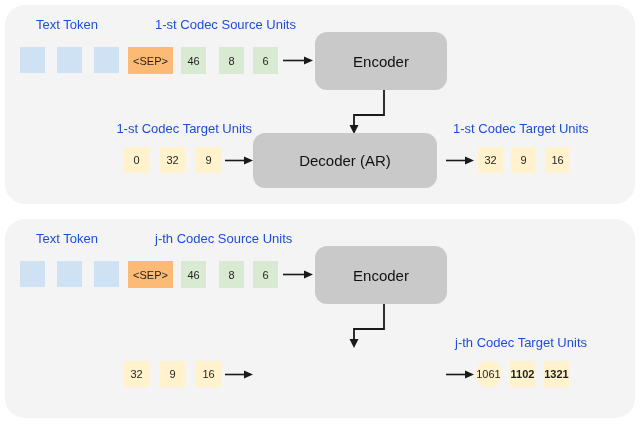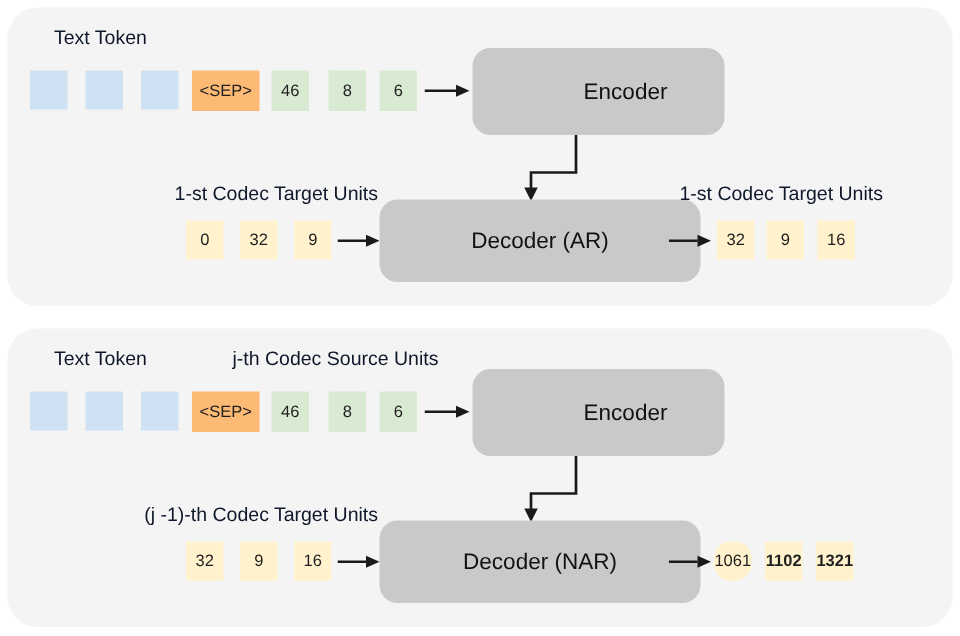--- a/index.html
+++ b/index.html
@@ -1,38 +1,39 @@
 <!DOCTYPE html>
 <html><head>
 <meta charset="utf-8">
 <style>
   html,body{margin:0;padding:0;background:#ffffff;width:640px;height:424px;overflow:hidden;
     font-family:"Liberation Sans",sans-serif;-webkit-font-smoothing:antialiased;}
   .stage{position:relative;width:640px;height:424px;}
   .panel{position:absolute;left:5px;width:630px;height:199px;background:#f4f4f4;border-radius:20px;}
-  .lbl{position:absolute;font-size:13px;color:#0f172a;white-space:nowrap;}
+  .lbl{position:absolute;font-size:13px;color:#1d4ed8;white-space:nowrap;}
   .tok{position:absolute;width:25px;height:26px;display:flex;align-items:center;justify-content:center;
     font-size:11px;color:#1f1f1f;white-space:nowrap;}
   .tok.blue{background:#cfe2f3;}
   .tok.sep{background:#fdba74;width:45px;height:27px;}
   .tok.green{background:#d9ead3;height:27px;}
   .tok.yellow{background:#fff2cc;}
   .box{position:absolute;background:#c9c9c9;border-radius:12px;display:flex;align-items:center;
     justify-content:center;font-size:15px;color:#111111;}
-  .box.encoder{left:310px;top:27px;width:132px;height:58px;padding-left:36px;}
-  .box.decoder{left:248px;top:128px;width:214px;height:55px;}
+  .box.encoder{left:310px;top:27px;width:132px;height:58px;}
+  .box.decoder{left:248px;top:128px;width:184px;height:55px;}
   .arrow{position:absolute;}
 </style>
 </head>
 <body>
 
 <div class="stage">
 
   <div class="panel" style="top:5px;">
     <div class="lbl" style="left:31px;top:12px;">Text Token</div>
+    <div class="lbl" style="left:150px;top:12px;">1-st Codec Source Units</div>
 
     <div class="tok blue" style="left:15px;top:42px;"></div>
     <div class="tok blue" style="left:52px;top:42px;"></div>
     <div class="tok blue" style="left:89px;top:42px;"></div>
     <div class="tok sep" style="left:123px;top:42px;">&lt;SEP&gt;</div>
     <div class="tok green" style="left:176px;top:42px;">46</div>
     <div class="tok green" style="left:214px;top:42px;">8</div>
     <div class="tok green" style="left:248px;top:42px;">6</div>
 
     <svg class="arrow" style="left:278px;top:50px;" width="30" height="11">
@@ -89,37 +90,36 @@
       <polygon points="21,1.5 30,5.5 21,9.5" fill="#1a1a1a"></polygon>
     </svg>
 
     <div class="box encoder">Encoder</div>
 
     <svg class="arrow" style="left:341px;top:85px;" width="44" height="45">
       <polyline points="38,0 38,25 8,25 8,36" fill="none" stroke="#1a1a1a" stroke-width="1.8"></polyline>
       <polygon points="3.5,35 12.5,35 8,44" fill="#1a1a1a"></polygon>
     </svg>
 
-    <div class="lbl" style="left:75px;top:116px;width:172px;text-align:right;">(j -1)-th Codec Target Units</div>
 
     <div class="tok yellow" style="left:119px;top:142px;">32</div>
     <div class="tok yellow" style="left:155px;top:142px;">9</div>
     <div class="tok yellow" style="left:191px;top:142px;">16</div>
 
     <svg class="arrow" style="left:220px;top:150px;" width="28" height="11">
       <line x1="0" y1="5.5" x2="19" y2="5.5" stroke="#1a1a1a" stroke-width="1.6"></line>
       <polygon points="19,1.5 28,5.5 19,9.5" fill="#1a1a1a"></polygon>
     </svg>
 
-    <div class="box decoder">Decoder (NAR)</div>
 
     <svg class="arrow" style="left:441px;top:150px;" width="28" height="11">
       <line x1="0" y1="5.5" x2="19" y2="5.5" stroke="#1a1a1a" stroke-width="1.6"></line>
       <polygon points="19,1.5 28,5.5 19,9.5" fill="#1a1a1a"></polygon>
     </svg>
 
+    <div class="lbl" style="left:450px;top:116px;">j-th Codec Target Units</div>
 
     <div class="tok yellow" style="left:471px;top:142px;border-radius:11px;">1061</div>
     <div class="tok yellow" style="left:505px;top:142px;font-weight:bold;">1102</div>
     <div class="tok yellow" style="left:539px;top:142px;font-weight:bold;">1321</div>
   </div>
 
 </div>
 
 </body></html>

